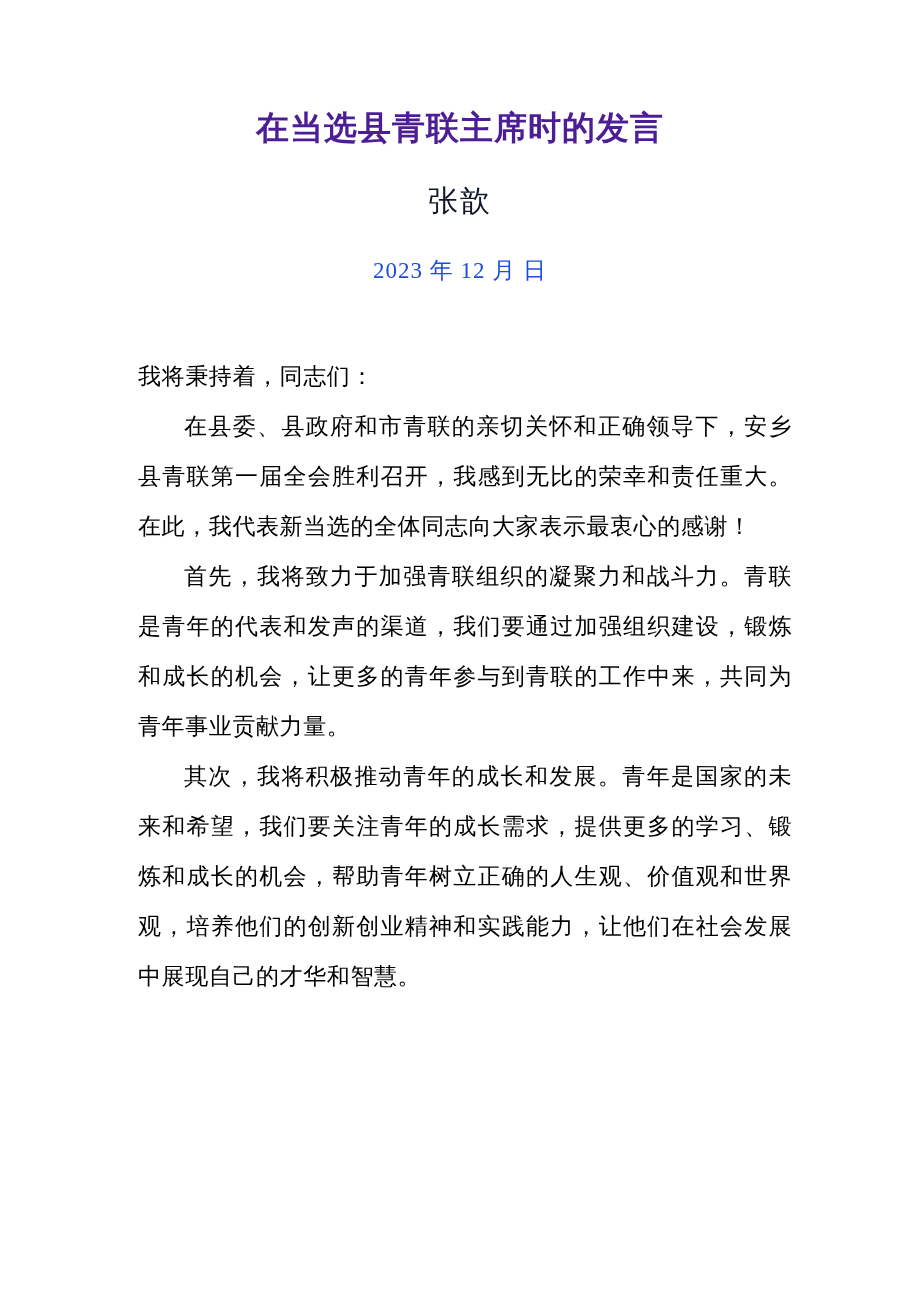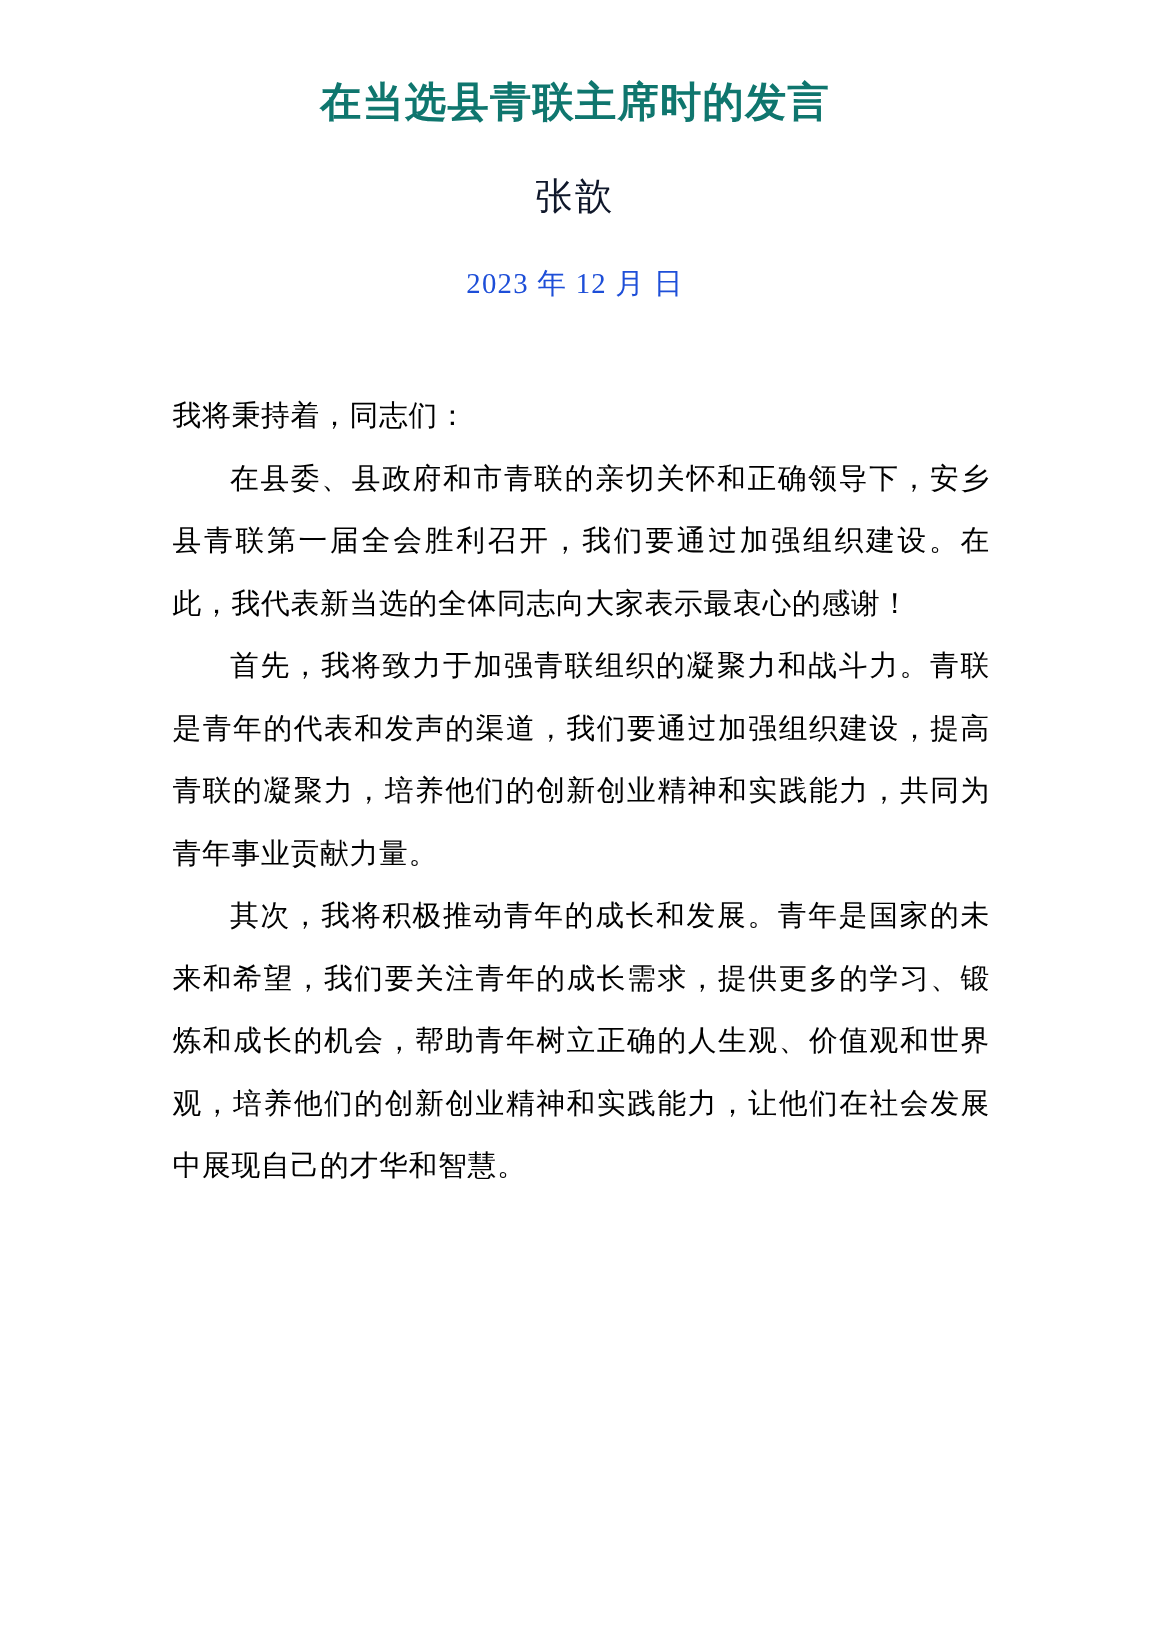--- a/index.html
+++ b/index.html
@@ -11,28 +11,28 @@
     position: relative;
     width: 920px;
     height: 1301px;
     background: #ffffff;
     color: #000000;
     overflow: hidden;
     font-family: "Liberation Serif", serif;
   }
   .doc-title {
     margin: 0;
-    padding-top: 64px;
+    padding-top: 108px;
     text-align: center;
-    font-family: Liberation Mono, monospace;
+    font-family: Liberation Serif, serif;
     font-weight: bold;
     font-size: 33px;
     letter-spacing: 1px;
     line-height: 1.25;
-    color: #0f766e;
+    color: #4c1d95;
   }
   .doc-author {
     margin-top: 32px;
     text-align: center;
     font-size: 30px;
     letter-spacing: 2px;
     color: #0f172a;
   }
   .doc-date {
     margin-top: 33px;
@@ -62,17 +62,17 @@
 
 <div class="page">
   <h1 class="doc-title">在当选县青联主席时的发言</h1>
 
   <div class="doc-author">张歆</div>
 
   <div class="doc-date">2023 年 12 月 日</div>
 
   <div class="doc-body">
     <p class="salutation">我将秉持着，同志们：</p>
-    <p>在县委、县政府和市青联的亲切关怀和正确领导下，安乡县青联第一届全会胜利召开，我们要通过加强组织建设。在此，我代表新当选的全体同志向大家表示最衷心的感谢！</p>
-    <p>首先，我将致力于加强青联组织的凝聚力和战斗力。青联是青年的代表和发声的渠道，我们要通过加强组织建设，提高青联的凝聚力，培养他们的创新创业精神和实践能力，共同为青年事业贡献力量。</p>
+    <p>在县委、县政府和市青联的亲切关怀和正确领导下，安乡县青联第一届全会胜利召开，我感到无比的荣幸和责任重大。在此，我代表新当选的全体同志向大家表示最衷心的感谢！</p>
+    <p>首先，我将致力于加强青联组织的凝聚力和战斗力。青联是青年的代表和发声的渠道，我们要通过加强组织建设，锻炼和成长的机会，让更多的青年参与到青联的工作中来，共同为青年事业贡献力量。</p>
     <p>其次，我将积极推动青年的成长和发展。青年是国家的未来和希望，我们要关注青年的成长需求，提供更多的学习、锻炼和成长的机会，帮助青年树立正确的人生观、价值观和世界观，培养他们的创新创业精神和实践能力，让他们在社会发展中展现自己的才华和智慧。</p>
   </div>
 </div>
 
 </body></html>

